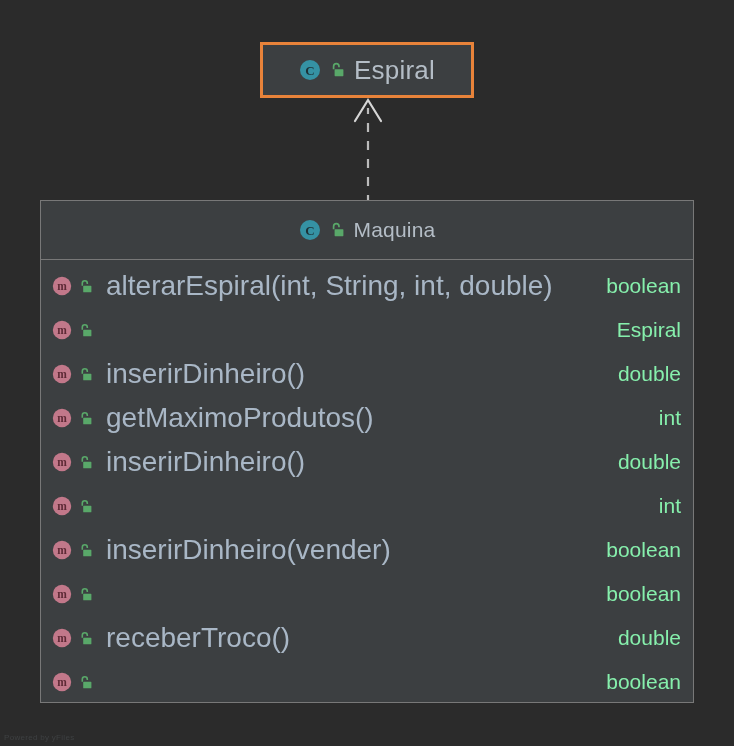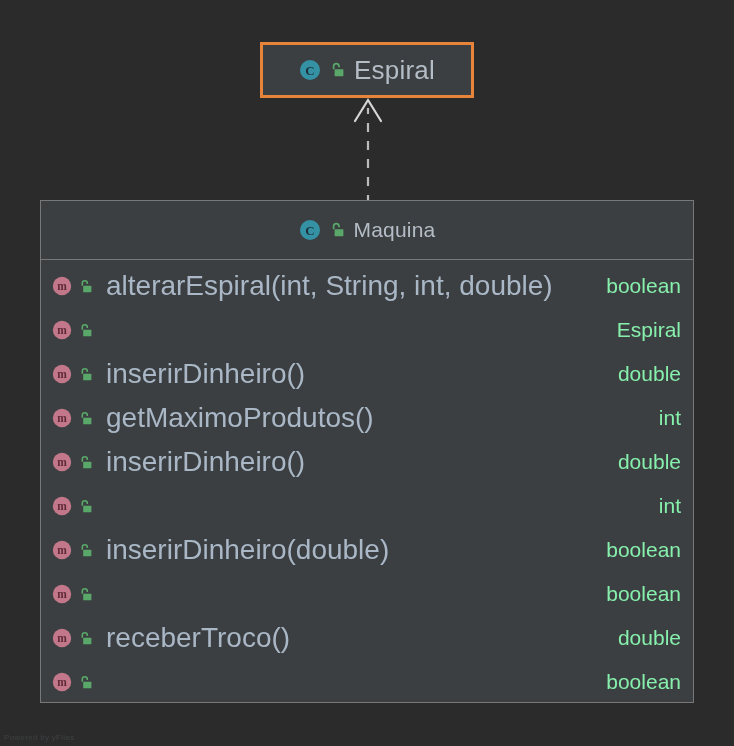--- a/index.html
+++ b/index.html
@@ -269,21 +269,21 @@
           <span class="member-icons">
             <span class="icon icon-method"><svg viewBox="0 0 20 20" width="20" height="20">
                 <circle cx="10" cy="10" r="9.2" fill="#c2788a"></circle>
                 <text x="10" y="14.2" text-anchor="middle" font-family="Liberation Serif, serif" font-size="11.5" font-weight="bold" fill="#5e2a36">m</text>
               </svg></span>
             <span class="icon icon-lock-sm"><svg viewBox="0 0 14 15" width="14" height="15">
                 <path d="M3.3 6.8 V4.2 A2.5 2.5 0 0 1 8.3 4.2 V5.0" fill="none" stroke="#59a869" stroke-width="1.6"></path>
                 <rect x="4.2" y="6.8" width="8.2" height="6.5" rx="0.6" fill="#59a869"></rect>
               </svg></span>
           </span>
-          <span class="member-signature">inserirDinheiro(double)</span>
+          <span class="member-signature">inserirDinheiro(vender)</span>
           <span class="member-spacer"></span>
           <span class="member-type">boolean</span>
         </li>
         <li class="member-row">
           <span class="member-icons">
             <span class="icon icon-method"><svg viewBox="0 0 20 20" width="20" height="20">
                 <circle cx="10" cy="10" r="9.2" fill="#c2788a"></circle>
                 <text x="10" y="14.2" text-anchor="middle" font-family="Liberation Serif, serif" font-size="11.5" font-weight="bold" fill="#5e2a36">m</text>
               </svg></span>
             <span class="icon icon-lock-sm"><svg viewBox="0 0 14 15" width="14" height="15">

